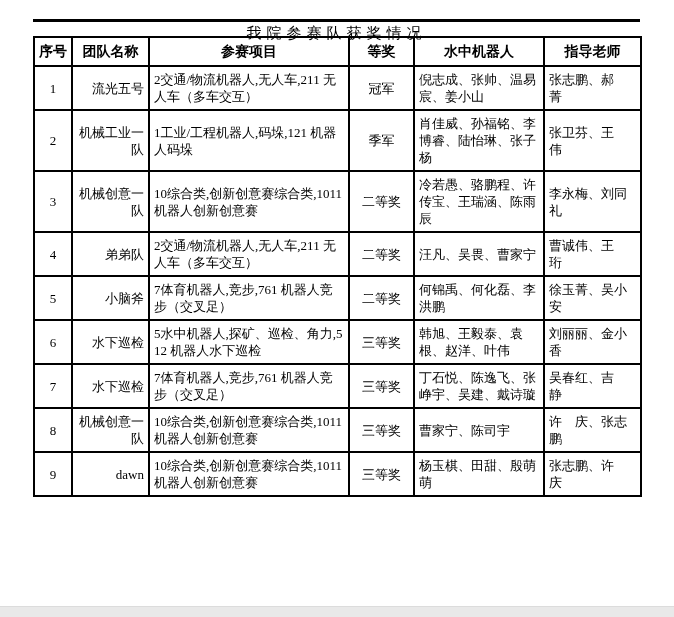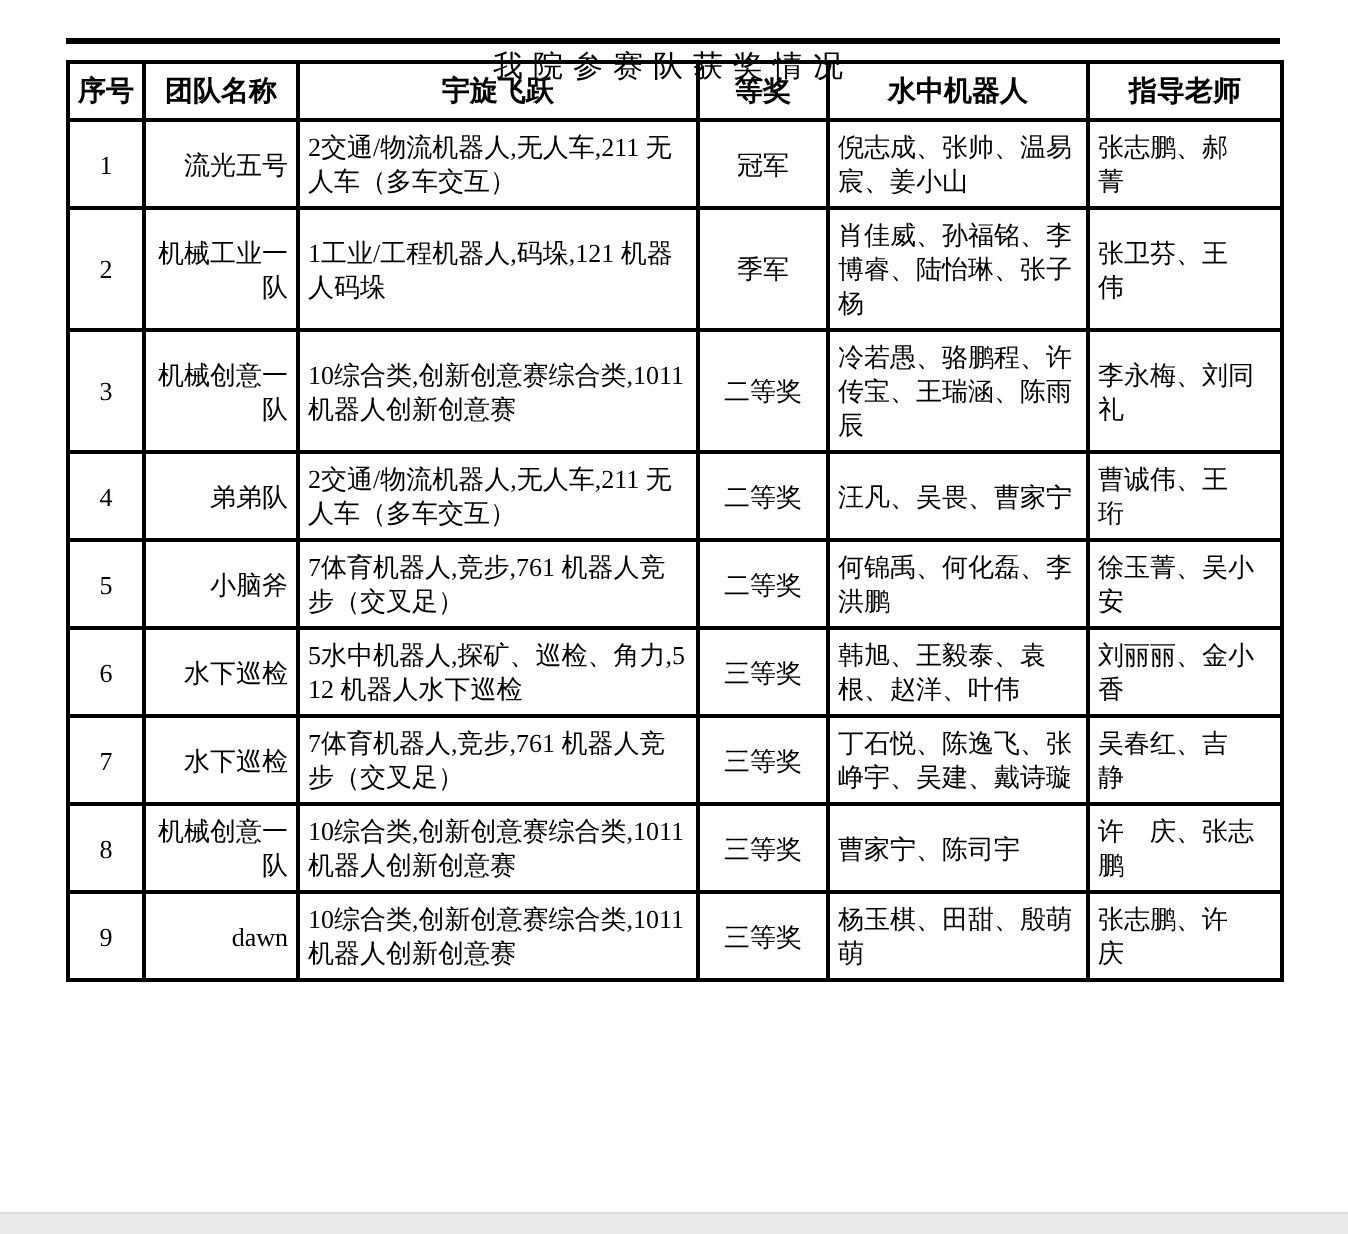--- a/index.html
+++ b/index.html
@@ -32,21 +32,21 @@
     margin: 0;
     text-align: center;
     font-size: 15px;
     font-weight: normal;
     letter-spacing: 5px;
     color: #000000;
   }
   table.award-table {
     position: absolute;
     left: 33px;
-    top: 30px;
+    top: 36px;
     width: 607px;
     border-collapse: collapse;
     table-layout: fixed;
     font-size: 13px;
     line-height: 17px;
   }
   .award-table col.c-no       { width: 38px;  }
   .award-table col.c-team     { width: 77px;  }
   .award-table col.c-project  { width: 200px; }
   .award-table col.c-award    { width: 65px;  }
@@ -105,21 +105,21 @@
         <col class="c-team">
         <col class="c-project">
       <col class="c-award">
         <col class="c-students">
         <col class="c-teachers">
     </colgroup>
     <thead>
       <tr>
           <th class="c-no">序号</th>
           <th class="c-team">团队名称</th>
-          <th class="c-project">宇旋飞跃</th>
+          <th class="c-project">参赛项目</th>
           <th class="c-award">等奖</th>
           <th class="c-students">水中机器人</th>
           <th class="c-teachers">指导老师</th>
         </tr>
     </thead>
     <tbody>
         <tr>
           <td class="c-no">
             <div class="cell-inner">1</div>
           </td>

